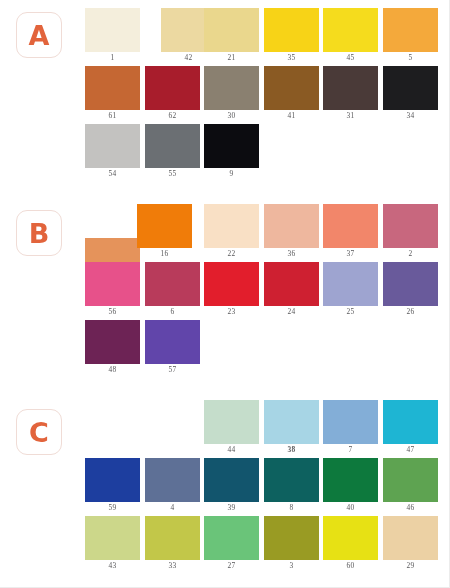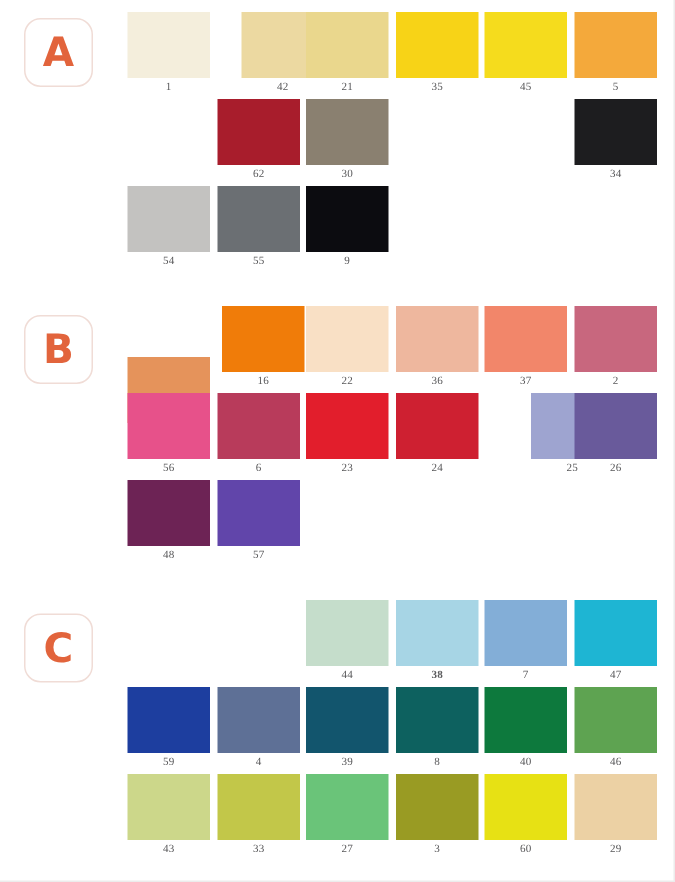--- a/index.html
+++ b/index.html
@@ -107,27 +107,39 @@
           <div class="cell" style="left: 238px;">
             <span class="swatch" style="background: rgb(245, 220, 29);"></span>
             <span class="lbl">45</span>
           </div>
           <div class="cell" style="left: 298px;">
             <span class="swatch" style="background: rgb(244, 169, 59);"></span>
             <span class="lbl">5</span>
           </div>
         </div>
         <div class="row">
+          <div class="cell" style="left: 0px;">
+            <span class="swatch" style="background: rgb(197, 103, 51);"></span>
+            <span class="lbl">61</span>
+          </div>
           <div class="cell" style="left: 60px;">
             <span class="swatch" style="background: rgb(168, 29, 44);"></span>
             <span class="lbl">62</span>
           </div>
           <div class="cell" style="left: 119px;">
             <span class="swatch" style="background: rgb(138, 128, 112);"></span>
             <span class="lbl">30</span>
+          </div>
+          <div class="cell" style="left: 179px;">
+            <span class="swatch" style="background: rgb(138, 90, 35);"></span>
+            <span class="lbl">41</span>
+          </div>
+          <div class="cell" style="left: 238px;">
+            <span class="swatch" style="background: rgb(74, 58, 56);"></span>
+            <span class="lbl">31</span>
           </div>
           <div class="cell" style="left: 298px;">
             <span class="swatch" style="background: rgb(29, 29, 31);"></span>
             <span class="lbl">34</span>
           </div>
         </div>
         <div class="row">
           <div class="cell" style="left: 0px;">
             <span class="swatch" style="background: rgb(195, 194, 192);"></span>
             <span class="lbl">54</span>
@@ -144,21 +156,21 @@
       </div>
     </div>
     <div class="section" style="top: 204px;">
       <div class="badge" style="left: 16px; top: 6px;">B</div>
       <div class="grid">
         <div class="row">
           <div class="cell" style="left: 0px; margin-top: 34px;">
             <span class="swatch" style="background: rgb(229, 147, 91);"></span>
             <span class="lbl">32</span>
           </div>
-          <div class="cell" style="left: 63px;">
+          <div class="cell" style="left: 52px;">
             <span class="swatch" style="background: rgb(240, 124, 9);"></span>
             <span class="lbl">16</span>
           </div>
           <div class="cell" style="left: 119px;">
             <span class="swatch" style="background: rgb(249, 224, 197);"></span>
             <span class="lbl">22</span>
           </div>
           <div class="cell" style="left: 179px;">
             <span class="swatch" style="background: rgb(238, 183, 158);"></span>
             <span class="lbl">36</span>
@@ -182,21 +194,21 @@
             <span class="lbl">6</span>
           </div>
           <div class="cell" style="left: 119px;">
             <span class="swatch" style="background: rgb(226, 30, 44);"></span>
             <span class="lbl">23</span>
           </div>
           <div class="cell" style="left: 179px;">
             <span class="swatch" style="background: rgb(206, 32, 49);"></span>
             <span class="lbl">24</span>
           </div>
-          <div class="cell" style="left: 238px; margin-left: 31px;">
+          <div class="cell" style="left: 238px;">
             <span class="swatch" style="background: rgb(158, 164, 208);"></span>
             <span class="lbl">25</span>
           </div>
           <div class="cell" style="left: 298px;">
             <span class="swatch" style="background: rgb(105, 90, 155);"></span>
             <span class="lbl">26</span>
           </div>
         </div>
         <div class="row">
           <div class="cell" style="left: 0px;">

